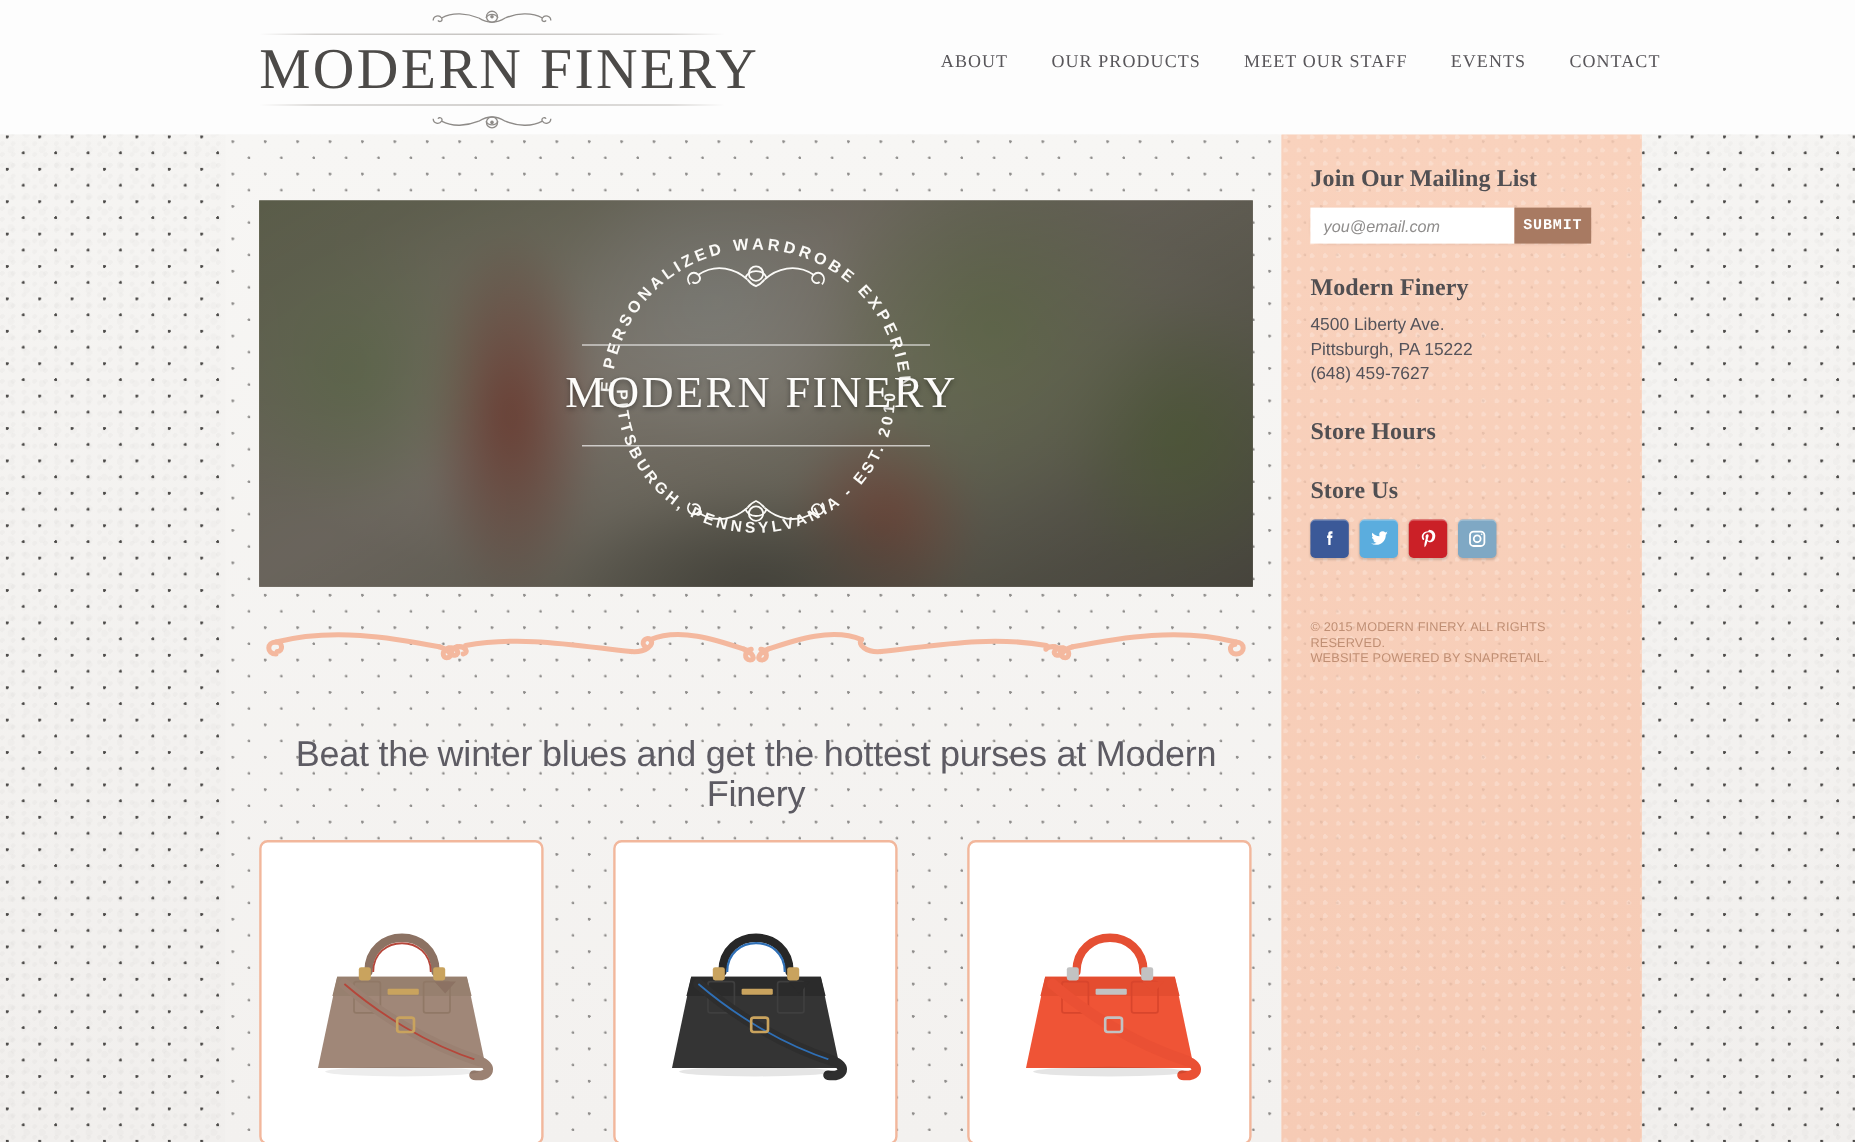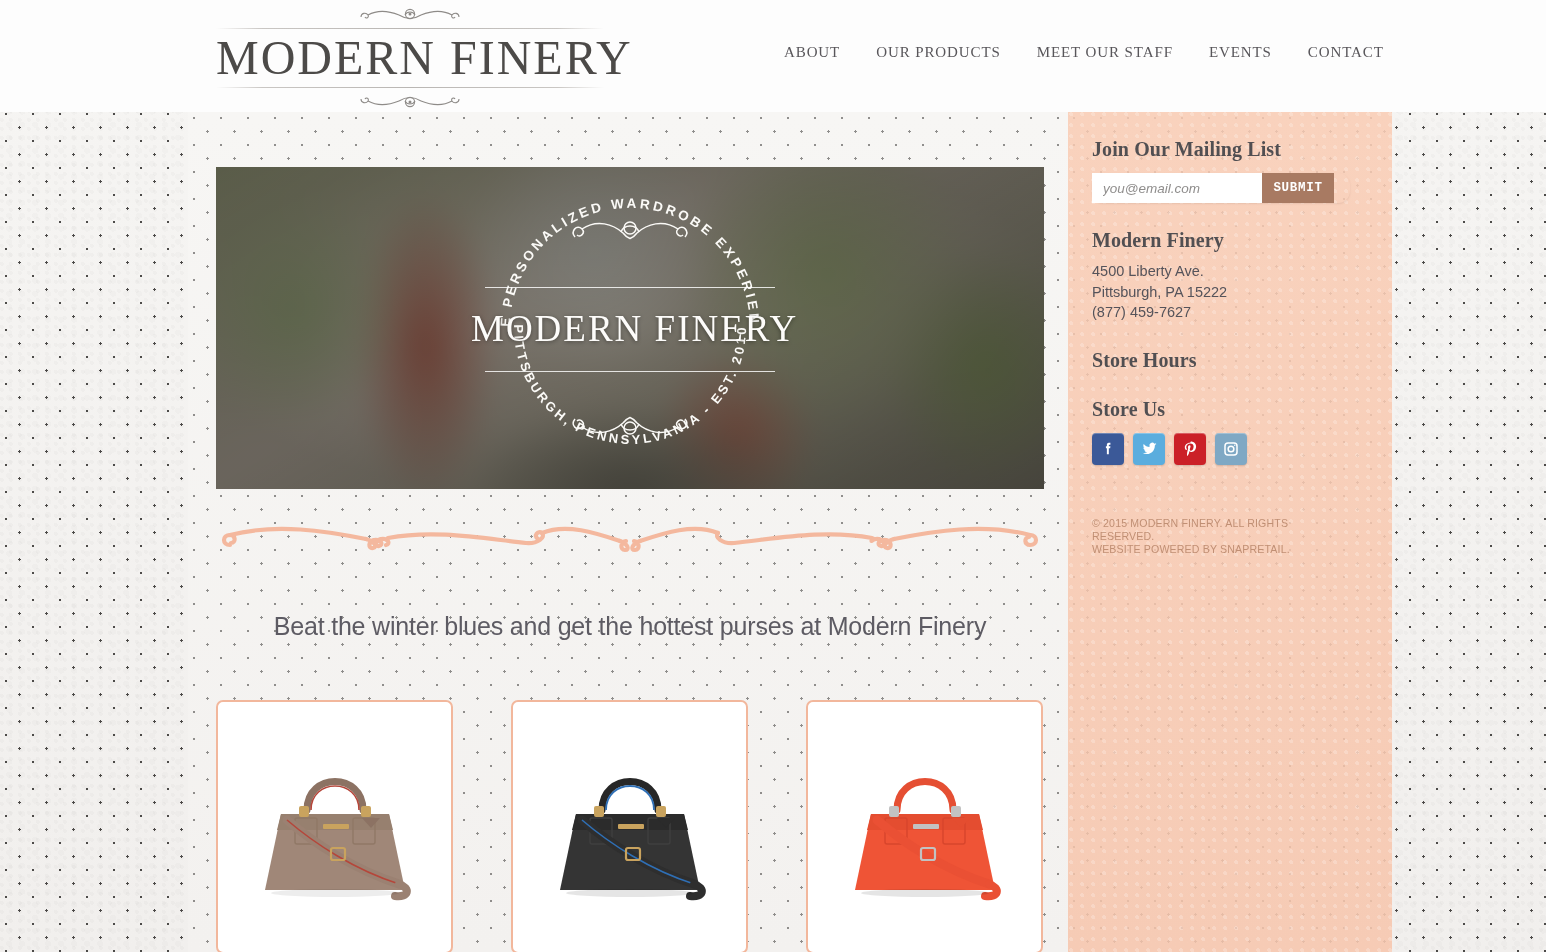--- a/index.html
+++ b/index.html
@@ -181,21 +181,21 @@
     height: 48px;
   }
 
   
   .headline {
     position: absolute;
     left: 28px;
     top: 500px;
     width: 828px;
     text-align: center;
-    font-size: 25px;
+    font-size: 30px;
     color: #5d5b63;
     letter-spacing: -.2px;
   }
 
   
   .products {
     position: absolute;
     left: 28px;
     top: 588px;
     width: 828px;
@@ -216,21 +216,21 @@
     overflow: hidden;
   }
 
   .bag { display: block; }
 
   
   .sidebar {
     position: absolute;
     left: 1068px;
     top: 112px;
-    width: 324px;
+    width: 300px;
     height: 840px;
     background-color: #f8cfba;
     background-image:
       radial-gradient(circle at 6px 6px, rgba(120,80,60,.13) 1px, transparent 1.3px),
       radial-gradient(circle at 19.5px 19.5px, rgba(120,80,60,.13) 1px, transparent 1.3px),
       radial-gradient(circle at 30% 20%, rgba(255,255,255,.22) 0 2px, transparent 2px),
       linear-gradient(#f9d2bd, #f6cbb5);
     background-size: 27px 27px, 27px 27px, 11px 11px, 100% 100%;
     padding: 26px 42px 0 24px;
     z-index: 3;
@@ -509,21 +509,21 @@
       <input class="email-input" type="text" placeholder="you@email.com" style="">
       <button class="submit-btn">SUBMIT</button>
     </div>
   </div>
 
   <div class="block">
     <div class="side-h">Modern Finery</div>
     <div class="side-lines">
       <div class="side-line">4500 Liberty Ave.</div>
       <div class="side-line">Pittsburgh, PA 15222</div>
-      <div class="side-line">(877) 459-7627</div>
+      <div class="side-line">(648) 459-7627</div>
     </div>
   </div>
 
   <div class="block">
     <div class="side-h">Store Hours</div>
   </div>
 
   <div class="block">
     <div class="side-h">Store Us</div>
     <div class="socials">

